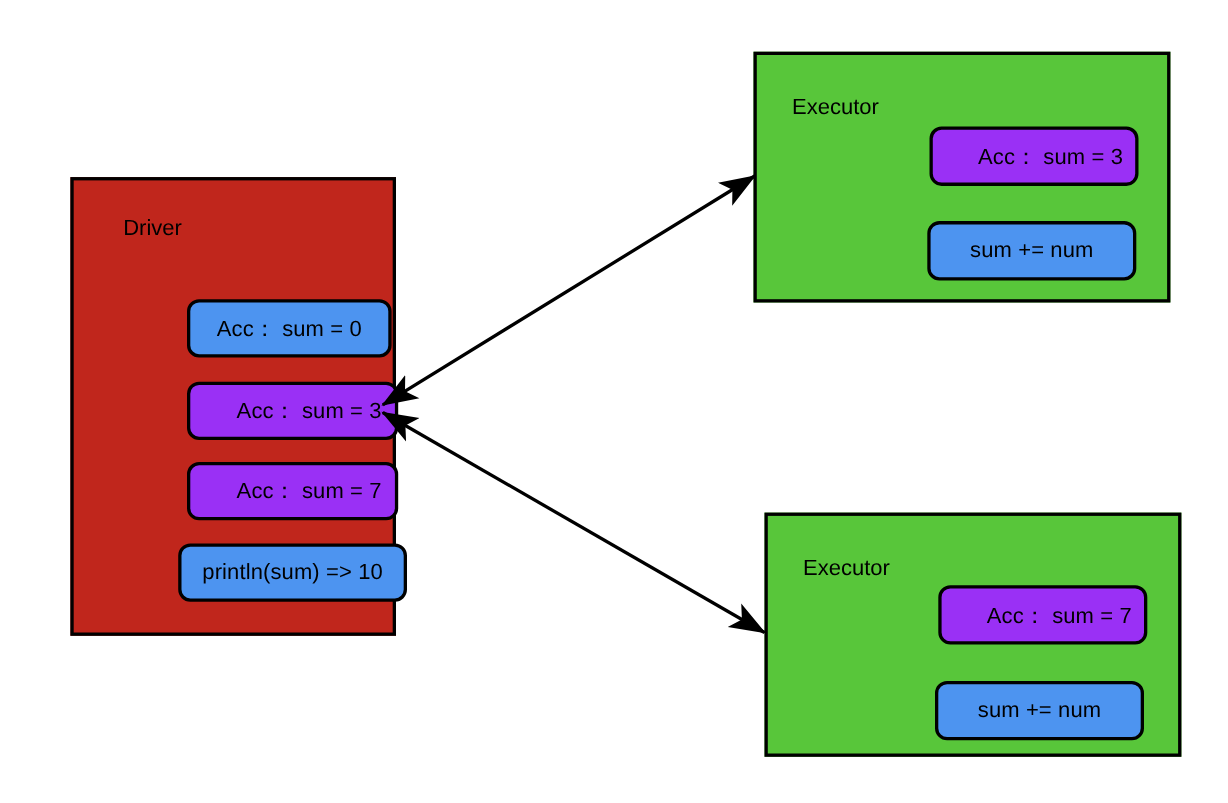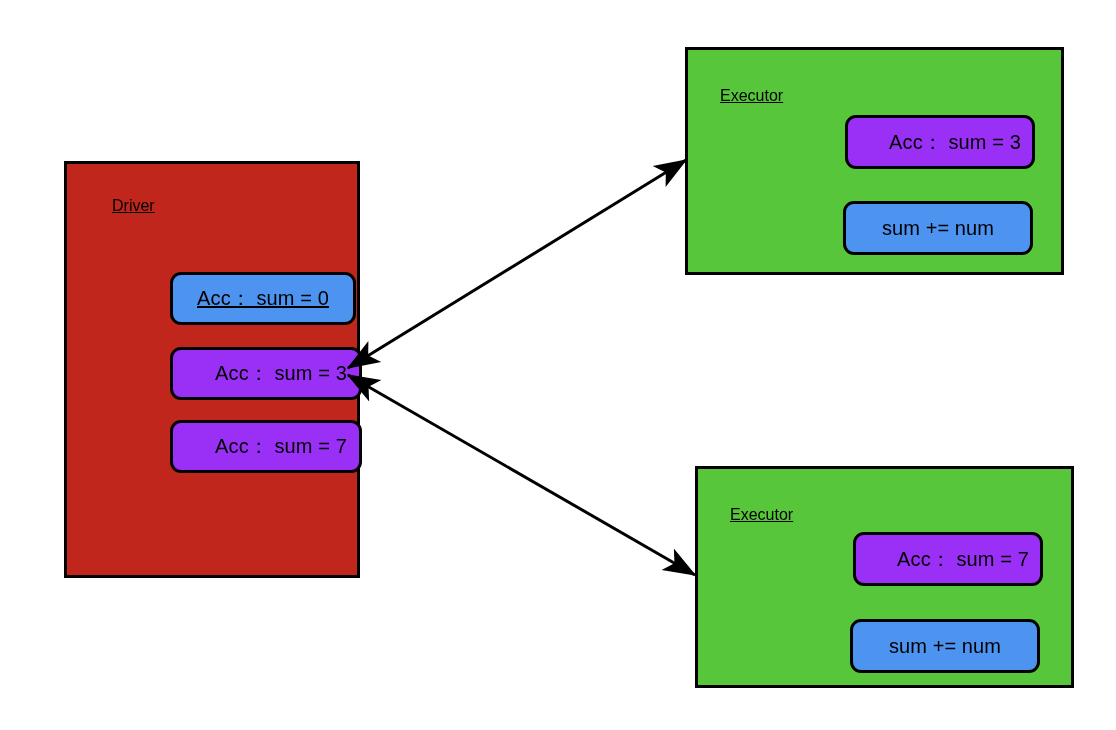--- a/index.html
+++ b/index.html
@@ -19,25 +19,24 @@
     overflow: hidden;
   }
   
   .container-box {
     position: absolute;
     border: 3px solid #000000;
     box-sizing: border-box;
   }
   .container-title {
     position: absolute;
-    font-size: 16px;
+    font-size: 20px;
     color: #000000;
     line-height: 1;
     white-space: nowrap;
-    text-decoration: underline;
   }
   #driver-box {
     left: 52px;
     top: 161px;
     width: 296px;
     height: 417px;
     background: #C0261C;
   }
   #driver-title {
     left: 45px;
@@ -72,21 +71,21 @@
     justify-content: center;
     font-size: 20px;
     color: #000000;
     white-space: nowrap;
     letter-spacing: 0.1px;
   }
   .node.blue   { background: #4D94F0; }
   .node.purple { background: #9A30F5; padding-left: 30px; }
 
   
-  #driver-node-0 { left: 103px; top: 108px; width: 186px; height: 53px; text-decoration: underline; }
+  #driver-node-0 { left: 103px; top: 108px; width: 186px; height: 53px; }
   #driver-node-1 { left: 103px; top: 183px; width: 192px; height: 53px; }
   #driver-node-2 { left: 103px; top: 256px; width: 192px; height: 53px; }
   #driver-node-3 { left:  95px; top: 330px; width: 208px; height: 53px; }
 
   
   #exec-top-node-0 { left: 157px; top:  65px; width: 190px; height: 54px; }
   #exec-top-node-1 { left: 155px; top: 151px; width: 190px; height: 54px; }
 
   
   #exec-bot-node-0 { left: 155px; top:  63px; width: 190px; height: 54px; }
@@ -109,20 +108,21 @@
 
   <div class="container-box" id="driver-box" style="background: rgb(192, 38, 28); margin-left: 12px;">
     <div class="container-title" id="driver-title">Driver</div>
 
     <div class="node blue" id="driver-node-0" style="background: rgb(77, 148, 240);">Acc： sum = 0</div>
 
     <div class="node purple" id="driver-node-1" style="background: rgb(154, 48, 245);">Acc： sum = 3</div>
 
     <div class="node purple" id="driver-node-2" style="background: rgb(154, 48, 245);">Acc： sum = 7</div>
 
+    <div class="node blue" id="driver-node-3" style="background: rgb(77, 148, 240);">println(sum) =&gt; 10</div>
   </div>
 
   <div class="container-box" id="executor-top-box" style="background: rgb(88, 198, 58);">
     <div class="container-title executor-title">Executor</div>
 
     <div class="node purple" id="exec-top-node-0" style="background: rgb(154, 48, 245);">Acc： sum = 3</div>
 
     <div class="node blue" id="exec-top-node-1" style="background: rgb(77, 148, 240);">sum += num</div>
   </div>
 

